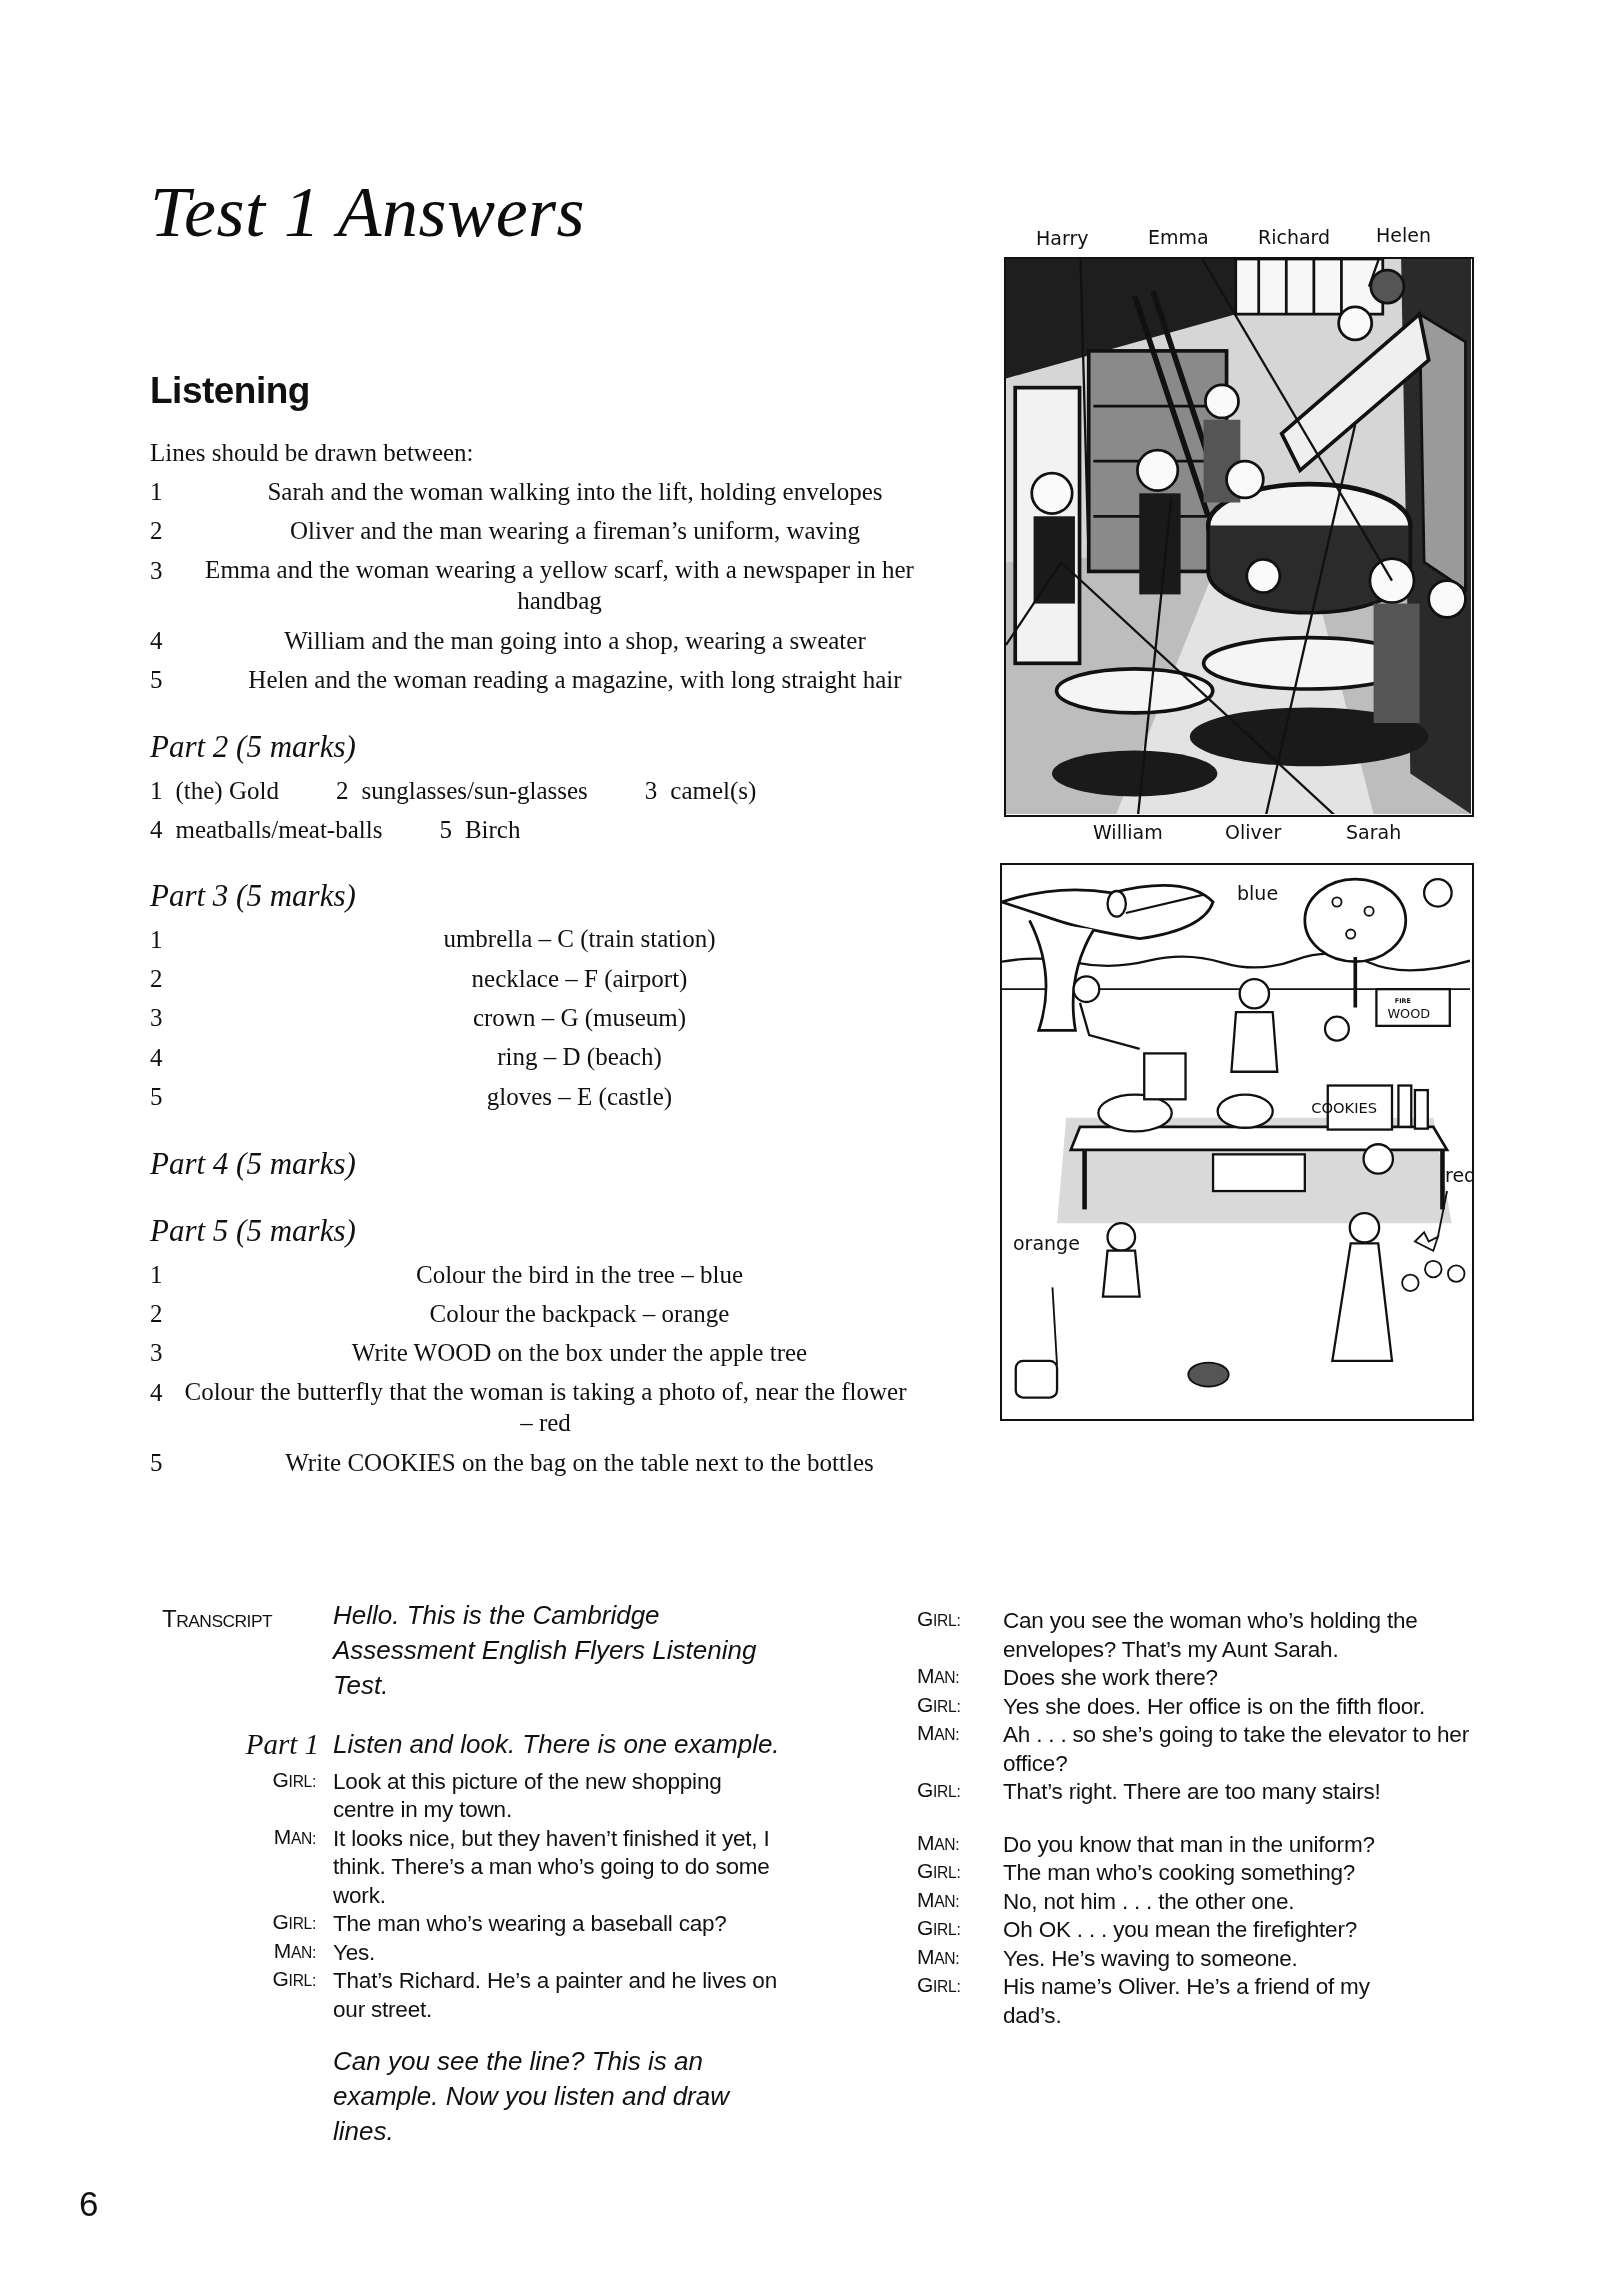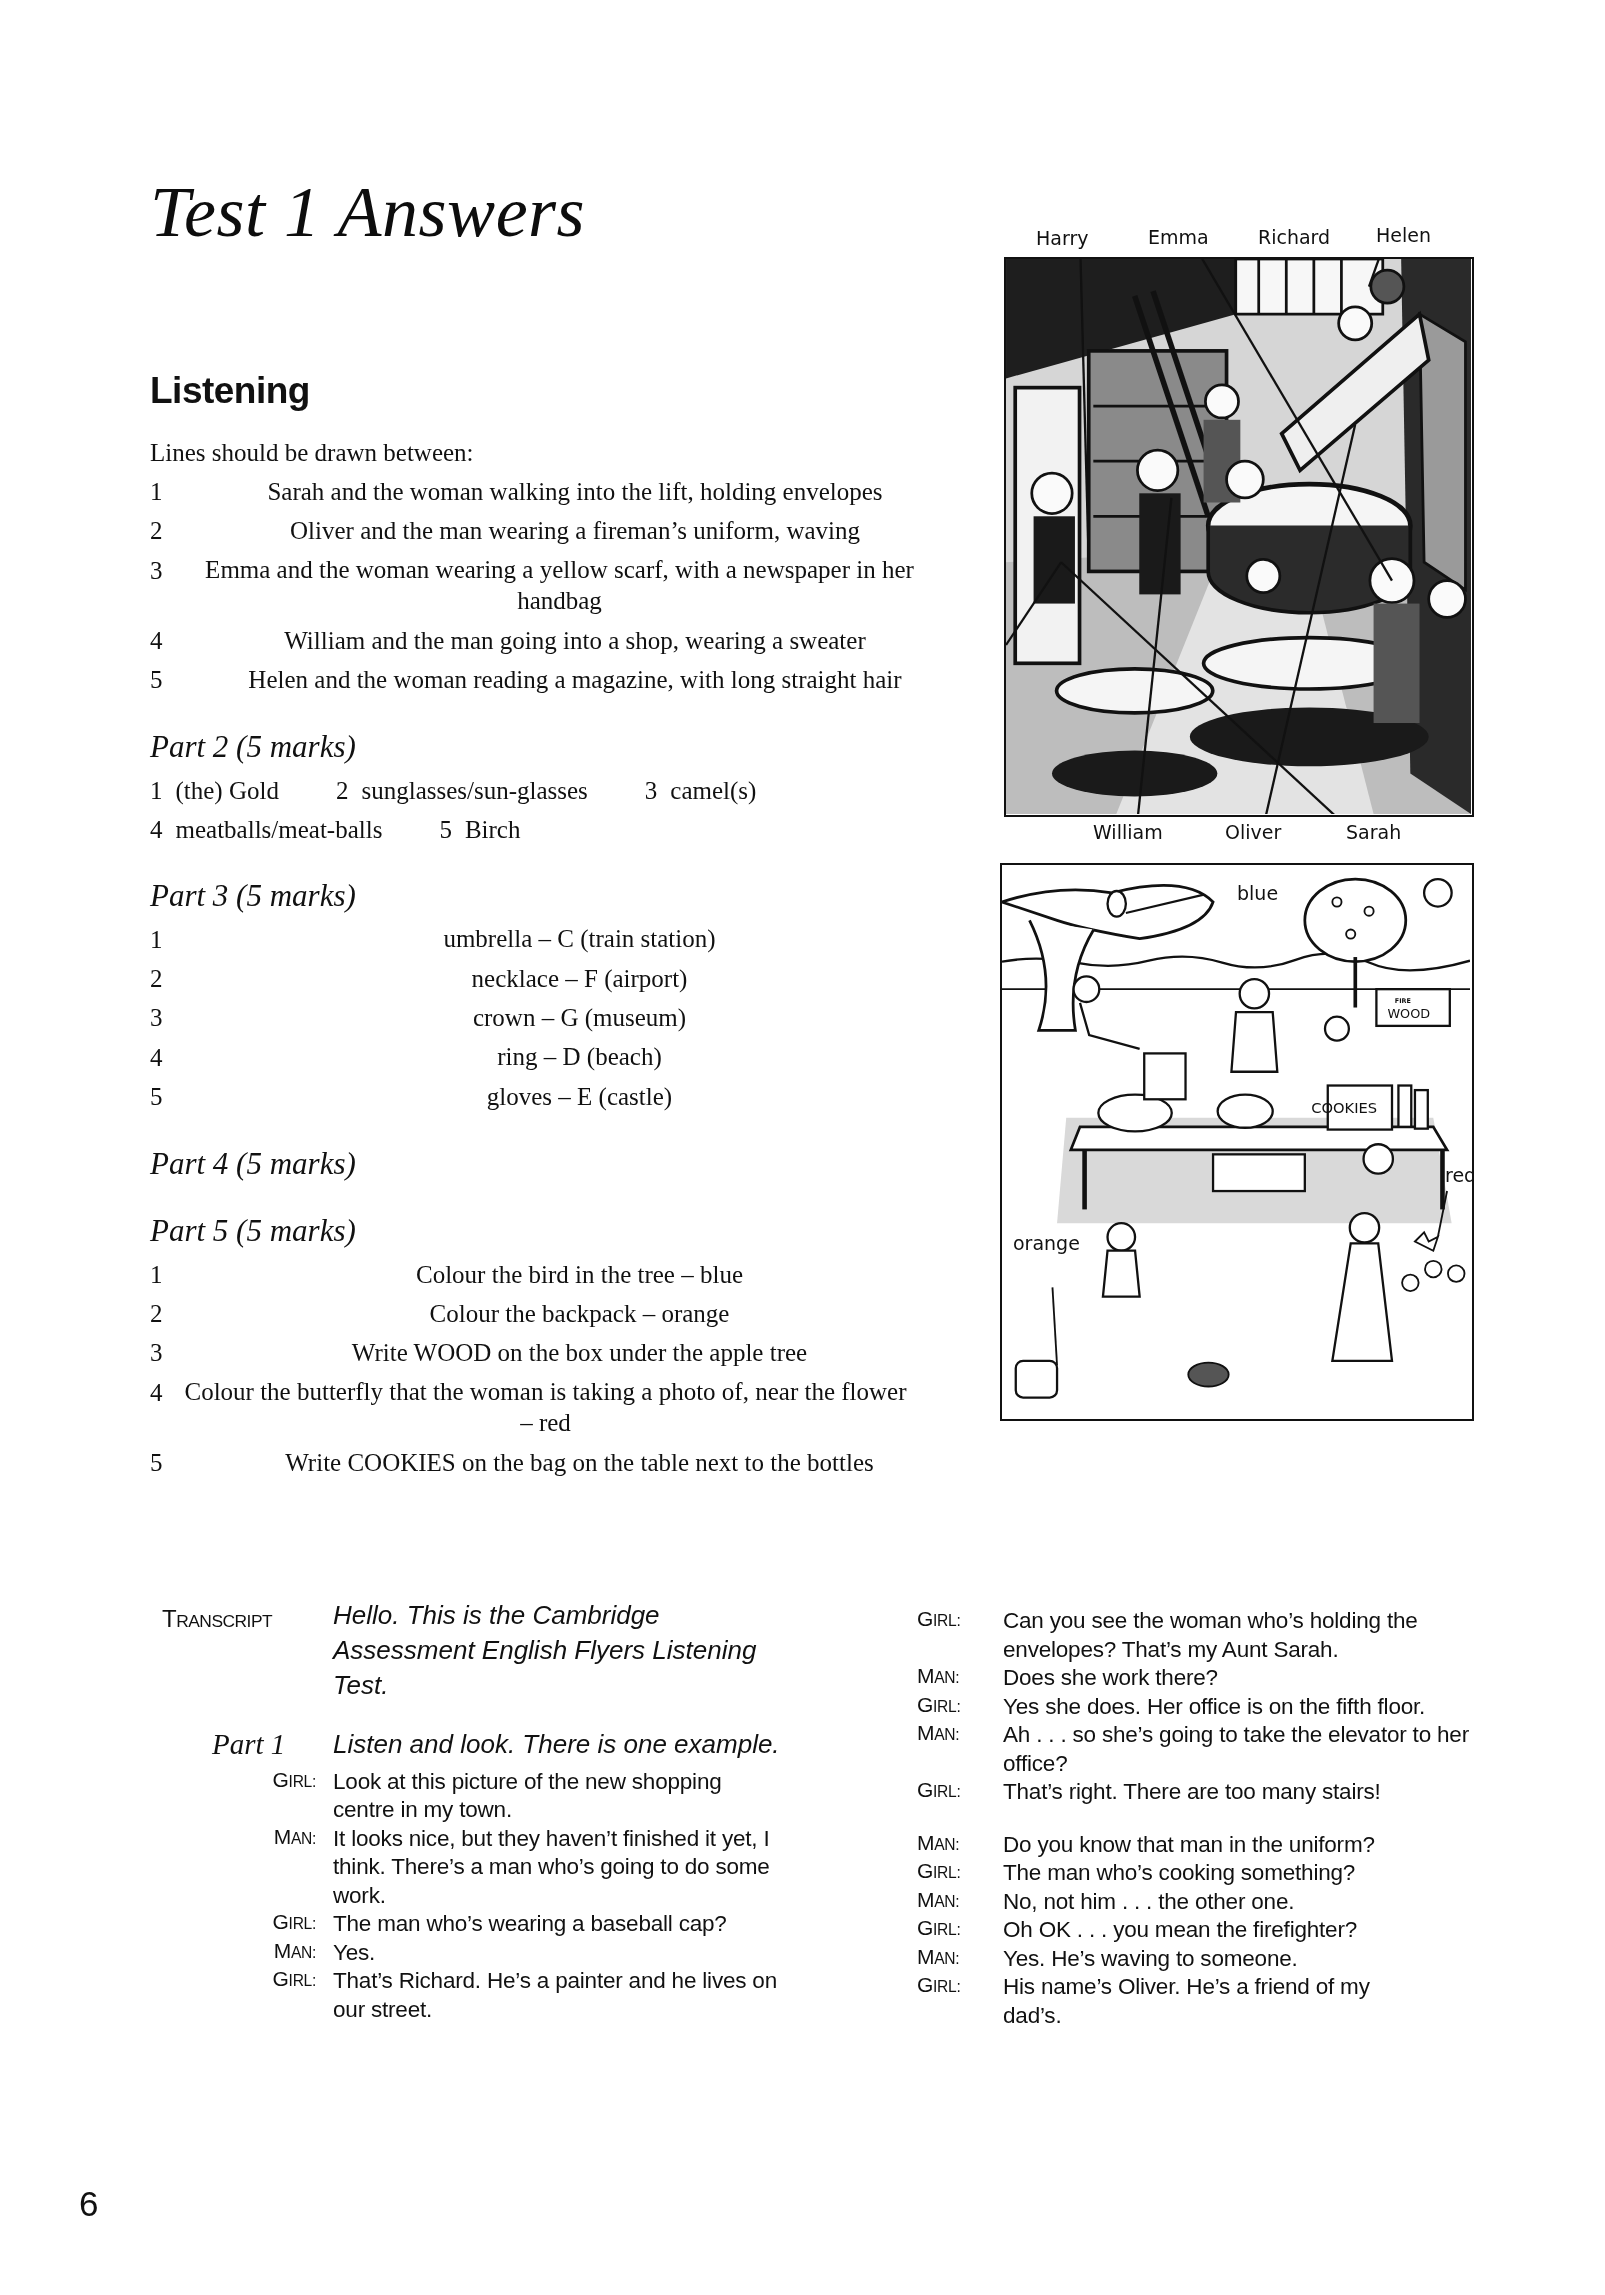--- a/index.html
+++ b/index.html
@@ -72,21 +72,21 @@
     }
     .spk .sc { font-size: 15.6px; }
     .line {
       font-family: "Liberation Sans", sans-serif; font-size: 22.5px; line-height: 28.5px;
       letter-spacing: -0.2px;
     }
     .tl { left: 333px; top: 1598px; width: 478px; }
     .tl .dlg .spk { position: absolute; left: -101px; width: 84px; }
     .tl .dlg { position: relative; margin-bottom: 0; }
     .part-tag {
-      position: absolute; left: -121px; width: 107px; text-align: left;
+      position: absolute; left: -121px; width: 107px; text-align: right;
       font-family: "Liberation Serif", serif; font-style: italic; font-size: 29px; line-height: 35px;
     }
     .tr { left: 1003px; top: 1607px; width: 478px; }
     .tr .dlg { position: relative; }
     .tr .dlg .spk { position: absolute; left: -86px; width: 64px; text-align: left; }
 
     .page-num {
       left: 79px; top: 2184px;
       font-family: "Liberation Sans", sans-serif; font-size: 35px;
     }
@@ -363,20 +363,21 @@
     </div>
   <div class="dlg">
       <span class="spk"><span>M</span><span class="sc">AN:</span></span>
       <span class="line">Yes.</span>
     </div>
   <div class="dlg">
       <span class="spk"><span>G</span><span class="sc">IRL:</span></span>
       <span class="line" style="width:450px; display:block;">That’s Richard. He’s a painter and he lives on our street.</span>
     </div>
 
+  <div class="intro-it" style="width:459px; margin-top:20px;">Can you see the line? This is an example. Now you listen and draw lines.</div>
 </div>
 
 <div class="abs tr">
   <div class="dlg">
       <span class="spk"><span>G</span><span class="sc">IRL:</span></span>
       <span class="line" style="width:432px; display:block;">Can you see the woman who’s holding the envelopes? That’s my Aunt Sarah.</span>
     </div>
   <div class="dlg">
       <span class="spk"><span>M</span><span class="sc">AN:</span></span>
       <span class="line">Does she work there?</span>

